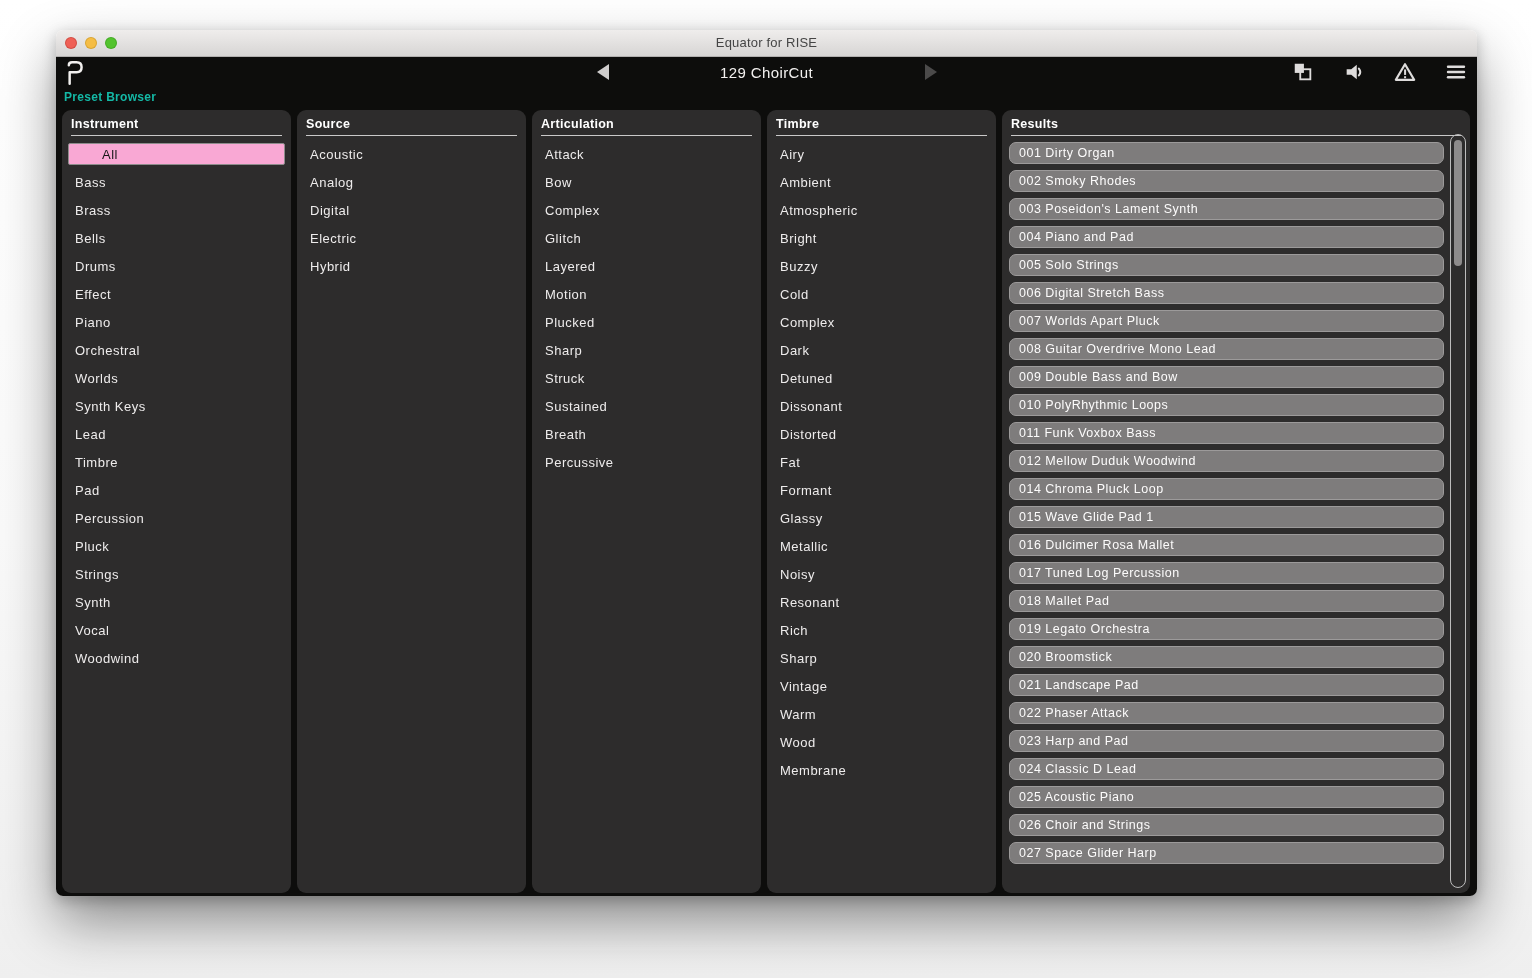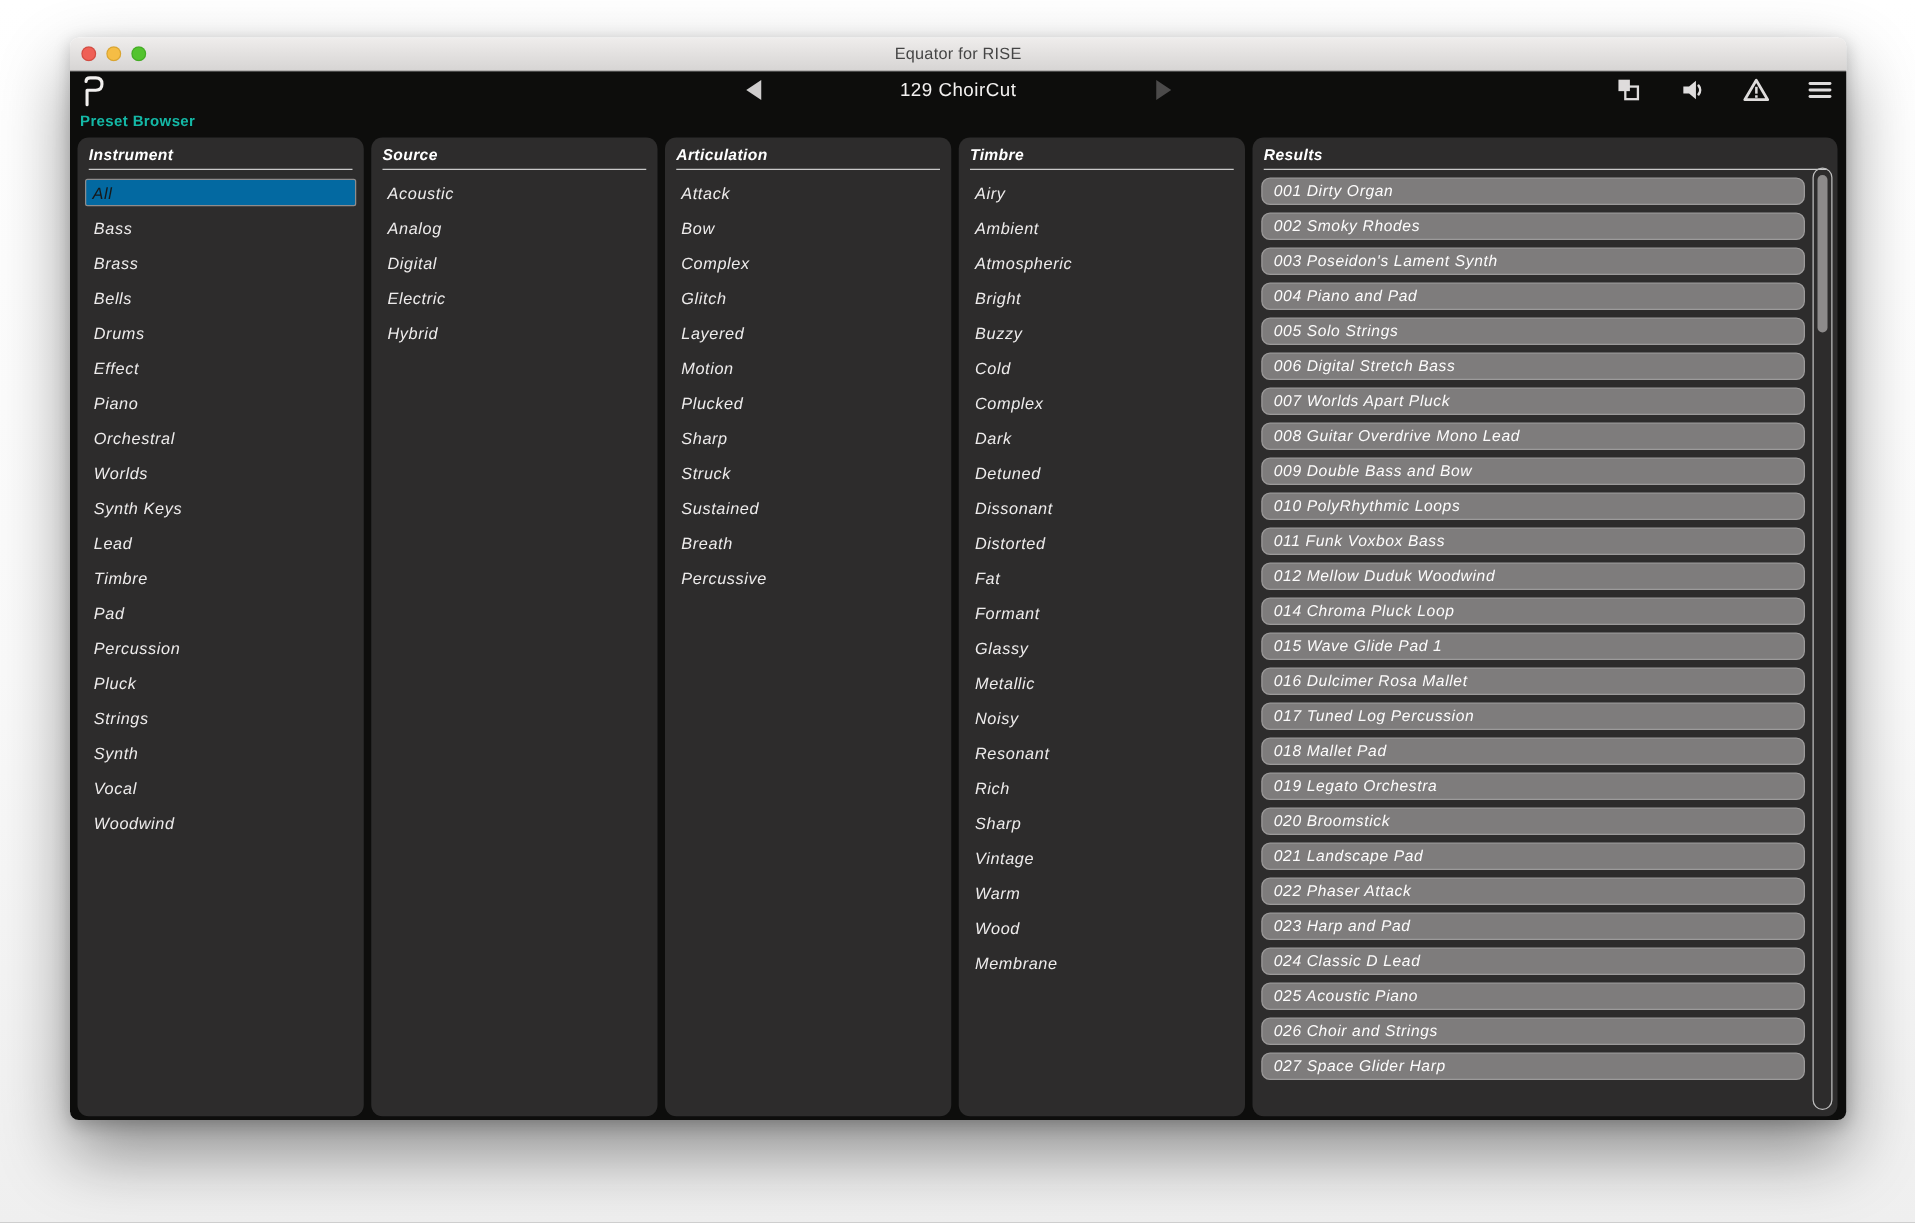--- a/index.html
+++ b/index.html
@@ -46,39 +46,39 @@
   .preset-name { font-size:15px; color:#f3f1f0; letter-spacing:0.4px; cursor:pointer; }
   .toolbar-icons { position:absolute; right:10px; top:4px; display:flex; gap:29px; align-items:center; }
   .tbicon { width:22px; height:22px; cursor:pointer; }
   .browser-title {
     position:absolute; top:33px; left:8px; font-size:12px; font-weight:bold;
     color:#14b8a6; letter-spacing:0.3px;
   }
   
   .columns {
     position:absolute; top:53px; left:6px; right:7px; bottom:3px;
-    display:flex; gap:6px;font-style:italic;
+    display:flex; gap:6px;
   }
   .panel {
     background:#2d2c2c; border-radius:9px; flex:0 0 229px;
     position:relative; overflow:hidden;
   }
   .panel.results { flex:1 1 auto; }
   .panel-header {
     margin:0 9px; padding:7px 0 4px; font-size:12.5px; font-weight:bold;
     color:#ffffff; letter-spacing:0.3px; border-bottom:1px solid #c9c9c9;
   }
   .panel-list { padding:4px 6px 0 6px; }
   .list-item {
     height:28px; display:flex; align-items:center; padding-left:7px;
     font-size:13px; color:#eeecec; letter-spacing:0.5px; cursor:pointer;
   }
   .list-item.selected {
-    height:22px; margin:3px 0; padding-left:5px;
-    background:#0369a1; color:#171717; border:1px solid #8e8c8c; border-radius:2px;
+    height:22px; margin:3px 0; padding-left:33px;
+    background:#f9a8d4; color:#171717; border:1px solid #8e8c8c; border-radius:2px;
   }
   .results-list { padding:6px 26px 0 7px; }
   .result-item {
     height:22px; margin-bottom:6px; display:flex; align-items:center; padding-left:9px;
     background:#7e7c7c; border:1px solid #9c9a9a; border-radius:7px;
     font-size:12.5px; color:#fdfcfc; letter-spacing:0.5px; cursor:pointer;
   }
   .scrollbar {
     position:absolute; top:24px; right:4px; bottom:5px; width:16px;
     border:1px solid #bcbcbc; border-radius:9px;

